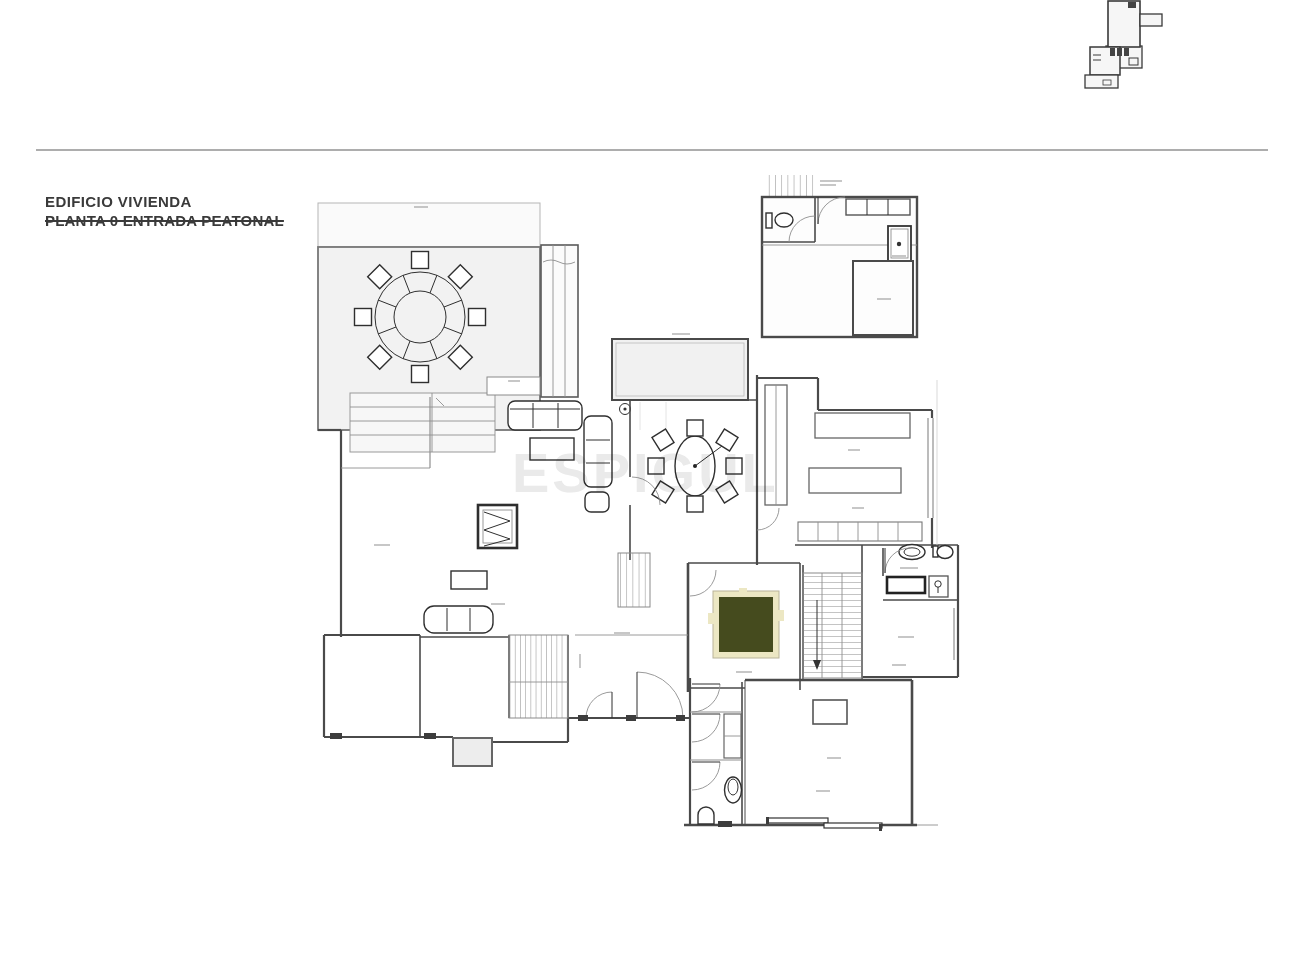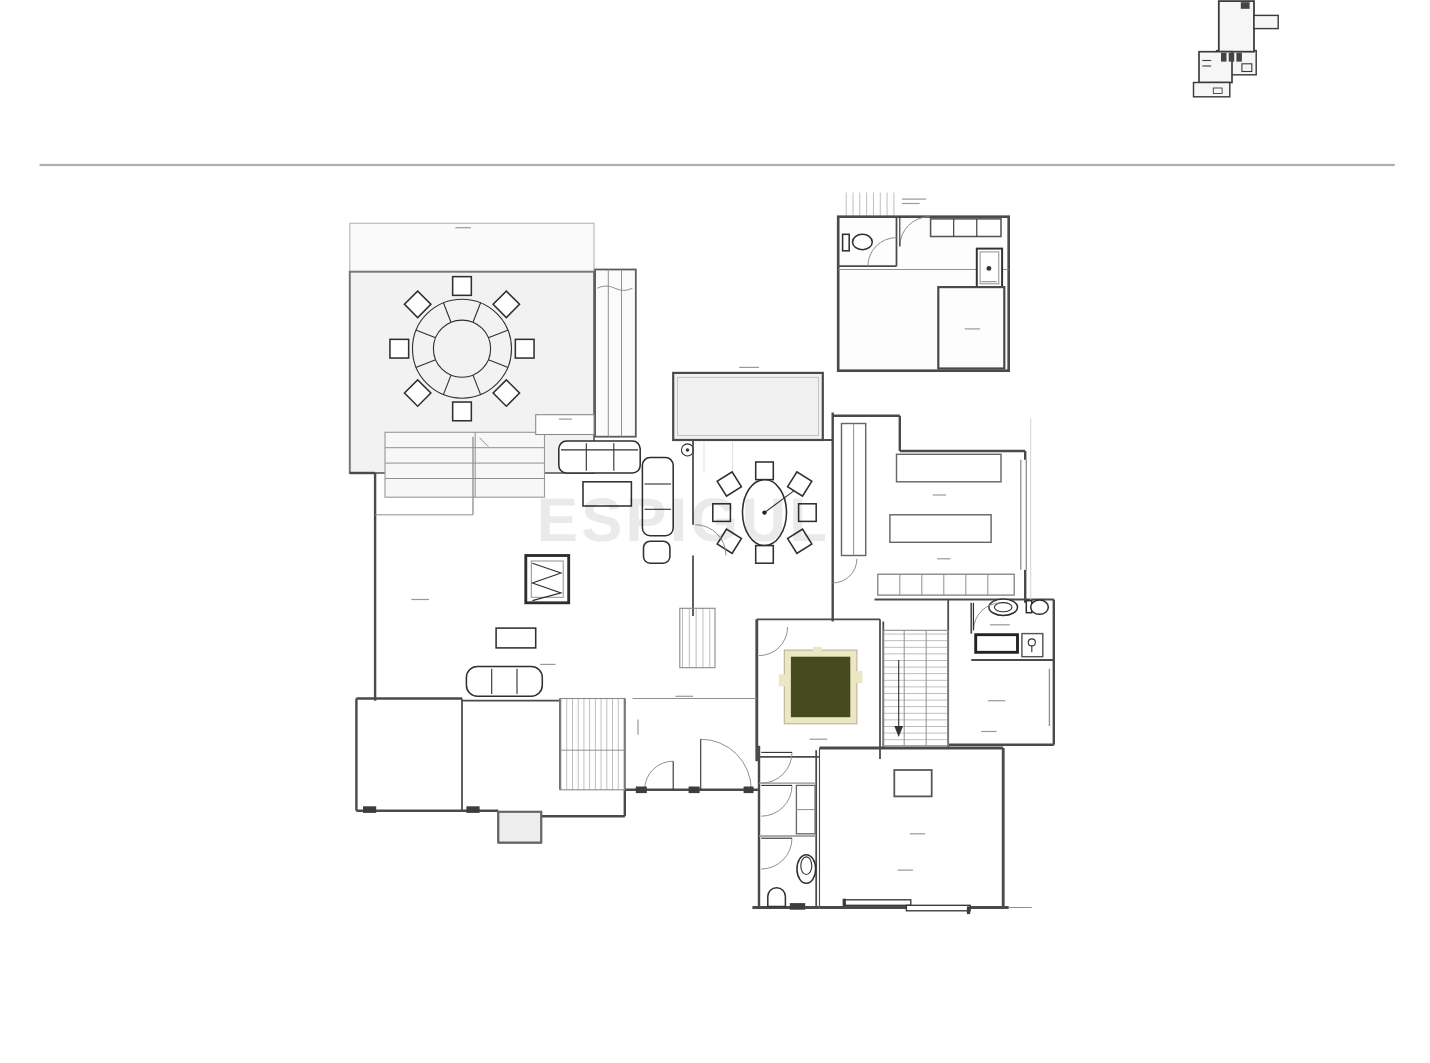--- a/index.html
+++ b/index.html
@@ -10,21 +10,21 @@
   }
   html,body{margin:0;padding:0;background:#fff;}
   .page{position:relative;width:1300px;height:966px;background:#fff;overflow:hidden;
         font-family:"Liberation Sans",sans-serif;}
   .divider{position:absolute;left:36px;top:149px;width:1232px;height:2px;background:var(--divider);}
   .title-block{position:absolute;left:45px;top:192px;color:var(--title);}
   .title-line1{font-size:15px;font-weight:bold;letter-spacing:.4px;line-height:19px;}
   .title-line2{font-size:15px;font-weight:bold;letter-spacing:.2px;line-height:19px;
                text-decoration:line-through;text-decoration-thickness:1.5px;}
   .plan-svg{position:absolute;left:0;top:0;width:1300px;height:966px;}
-  .watermark{position:absolute;left:488px;top:440px;width:300px;font-size:56px;font-weight:bold;
+  .watermark{position:absolute;left:512px;top:440px;width:300px;font-size:56px;font-weight:bold;
              letter-spacing:3px;color:var(--watermark);opacity:.38;mix-blend-mode:multiply;
              pointer-events:none;}
   
   .w1{stroke:var(--wall);stroke-width:1;fill:none}
   .w2{stroke:var(--wall);stroke-width:1.6;fill:none}
   .w3{stroke:var(--wall);stroke-width:2.2;fill:none}
   .w4{stroke:var(--wall);stroke-width:2.6;fill:none}
   .thin{stroke:var(--thin-line);stroke-width:.9;fill:none}
   .thin12{stroke:var(--thin-line);stroke-width:1.2;fill:none}
   .lbl{stroke:#9a9a9a;stroke-width:1.1;fill:none}
@@ -32,20 +32,24 @@
   .furnline{stroke:var(--furniture);stroke-width:1;fill:none}
   .thresh{fill:#3d3d3d;stroke:none}
 </style>
 </head>
 <body>
 
 <div class="page">
 
   <div class="divider"></div>
 
+  <div class="title-block">
+    <div class="title-line1">EDIFICIO VIVIENDA</div>
+    <div class="title-line2">PLANTA 0 ENTRADA PEATONAL</div>
+  </div>
 
   <svg class="plan-svg" viewBox="0 0 1300 966">
     <defs>
       <pattern id="pv5" width="5.2" height="8" patternUnits="userSpaceOnUse">
         <line x1="0" y1="0" x2="0" y2="8" stroke="#7d7d7d" stroke-width="0.9"></line>
       </pattern>
       <pattern id="pv6" width="6.2" height="8" patternUnits="userSpaceOnUse">
         <line x1="0" y1="0" x2="0" y2="8" stroke="#7d7d7d" stroke-width="0.9"></line>
       </pattern>
       <pattern id="ph6" width="8" height="6" patternUnits="userSpaceOnUse">

